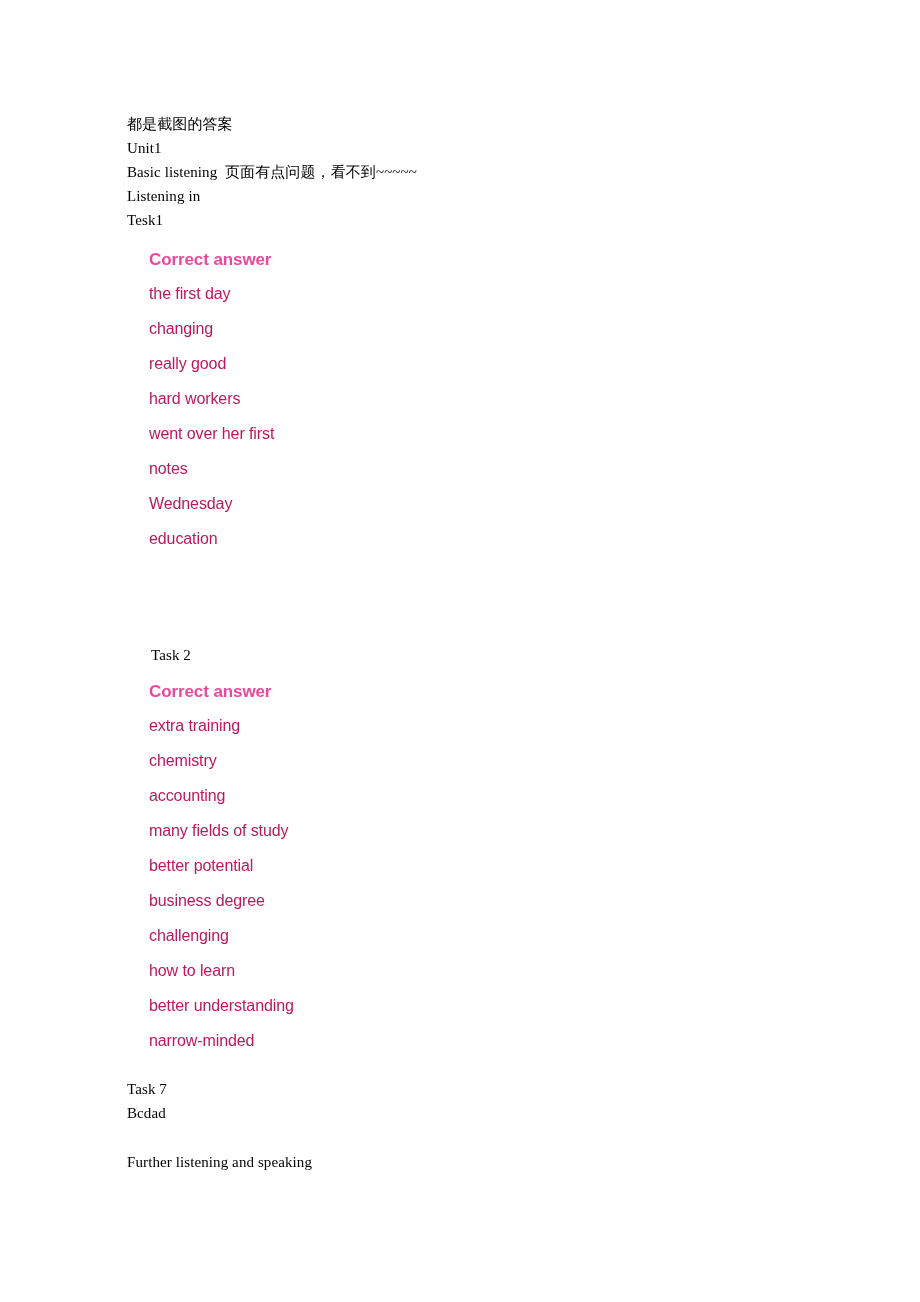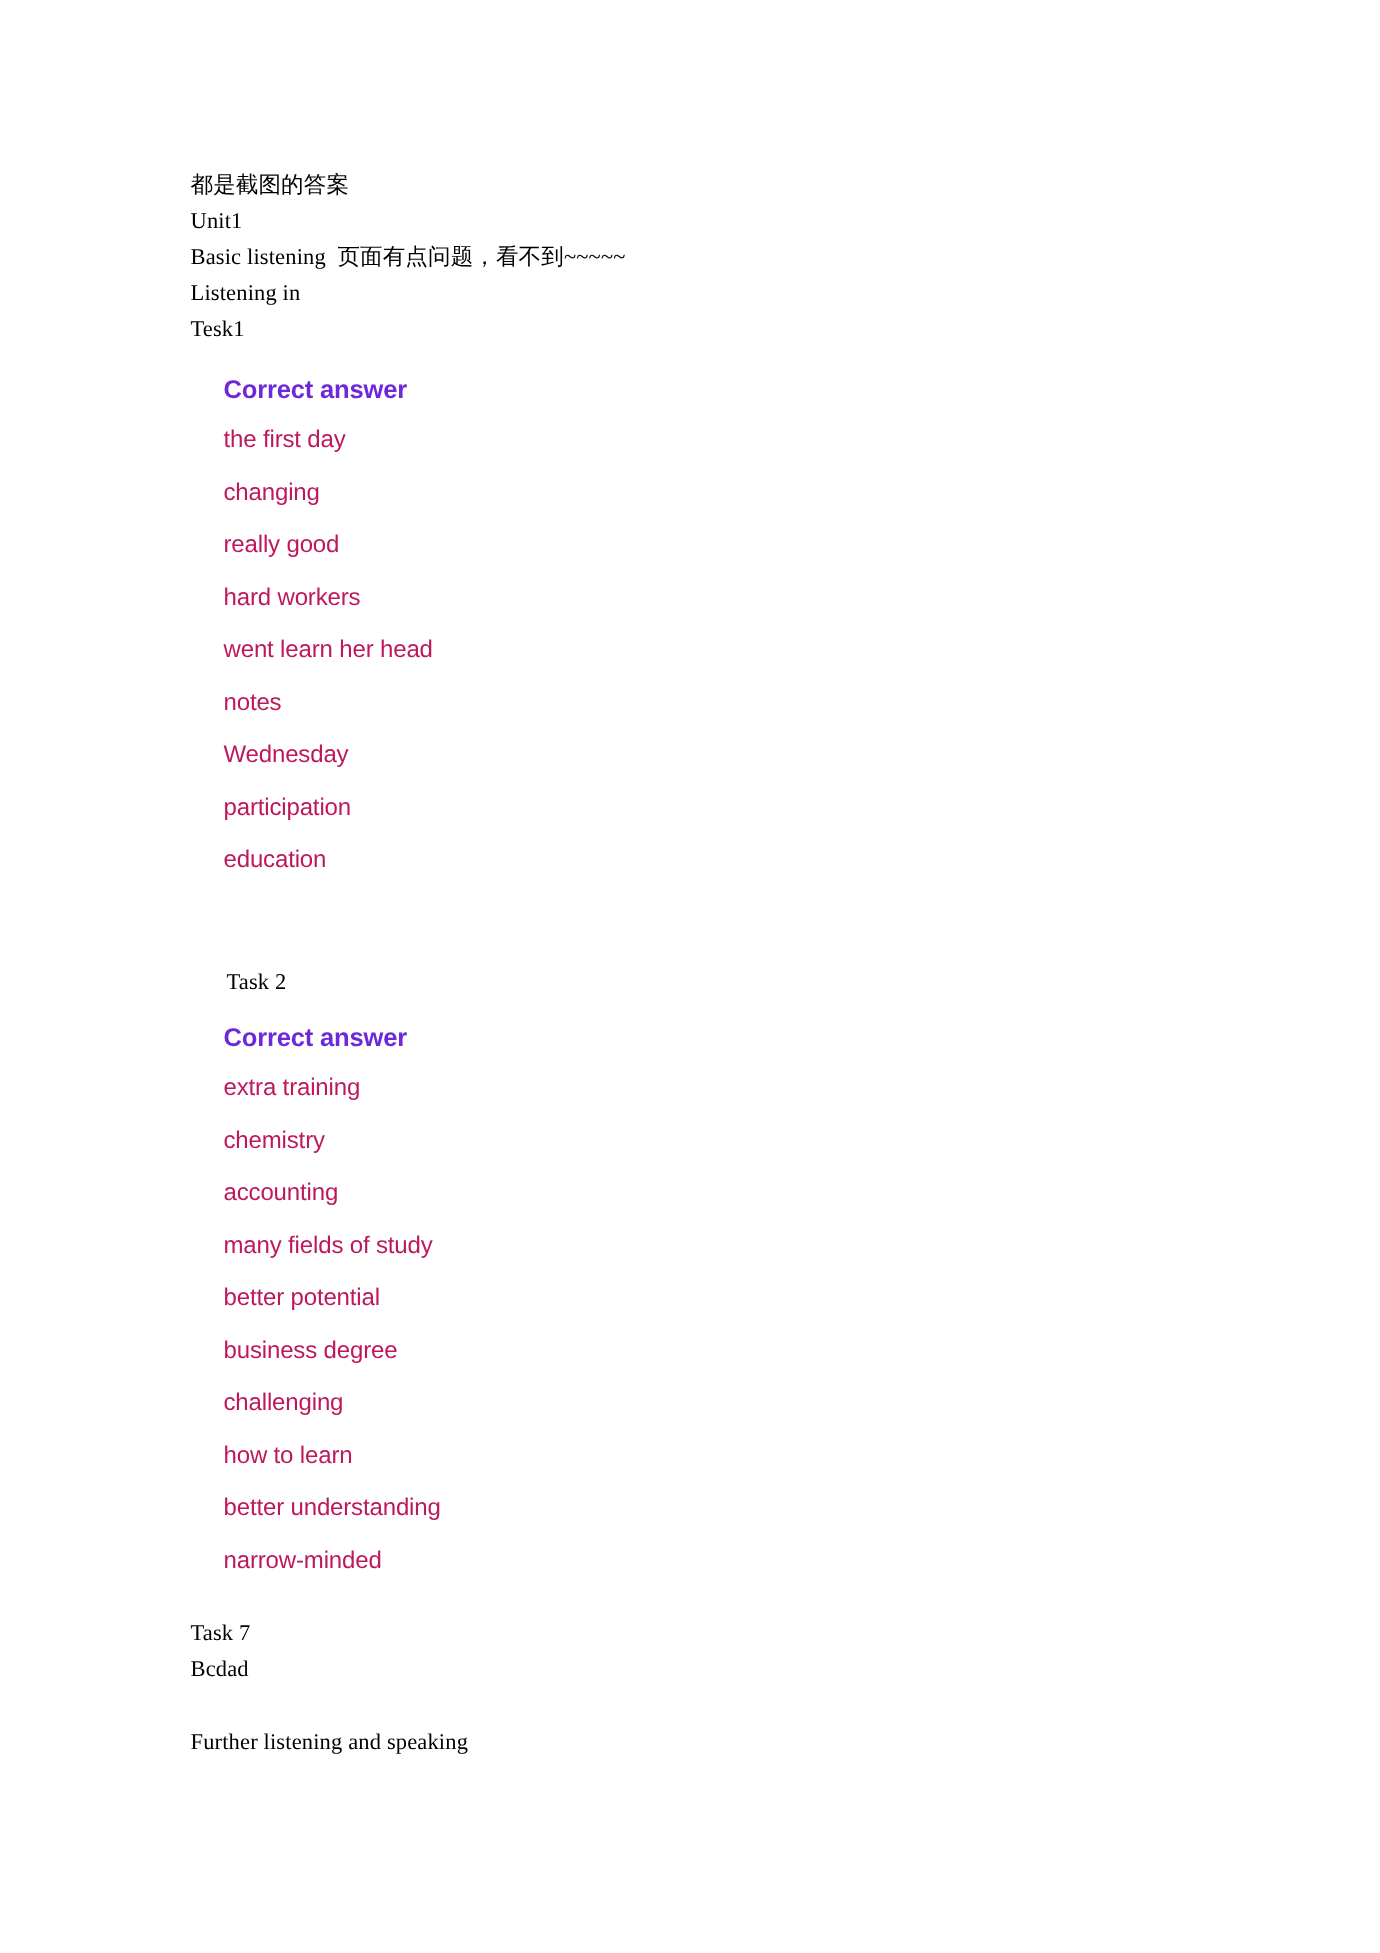--- a/index.html
+++ b/index.html
@@ -36,21 +36,21 @@
   .answer-card {
     position:absolute;
     left:149px;
     width:420px;
   }
   .answer-card .card-title {
     font-family:"Liberation Sans","DejaVu Sans",sans-serif;
     font-weight:bold;
     font-size:17px;
     line-height:21px;
-    color:#6d28d9;
+    color:#ec4899;
     letter-spacing:-0.1px;
     margin-bottom:14px;
   }
   .answer-card .answer-item {
     font-family:"Liberation Sans","DejaVu Sans",sans-serif;
     font-size:16px;
     line-height:20px;
     color:#be185d;
     letter-spacing:-0.1px;
     height:35px;
@@ -74,24 +74,23 @@
   <div class="doc-line">Listening in</div>
   <div class="doc-line">Tesk1</div>
 </div>
 
 <div class="answer-card" id="answer-card-1">
   <div class="card-title">Correct answer</div>
   <div class="answer-item">the first day</div>
   <div class="answer-item">changing</div>
   <div class="answer-item">really good</div>
   <div class="answer-item">hard workers</div>
-  <div class="answer-item">went learn her head</div>
+  <div class="answer-item">went over her first</div>
   <div class="answer-item">notes</div>
   <div class="answer-item">Wednesday</div>
-  <div class="answer-item">participation</div>
   <div class="answer-item">education</div>
 </div>
 
 <div class="doc-block" id="task2-label">
   <div class="doc-line">Task 2</div>
 </div>
 
 <div class="answer-card" id="answer-card-2">
   <div class="card-title">Correct answer</div>
   <div class="answer-item">extra training</div>

